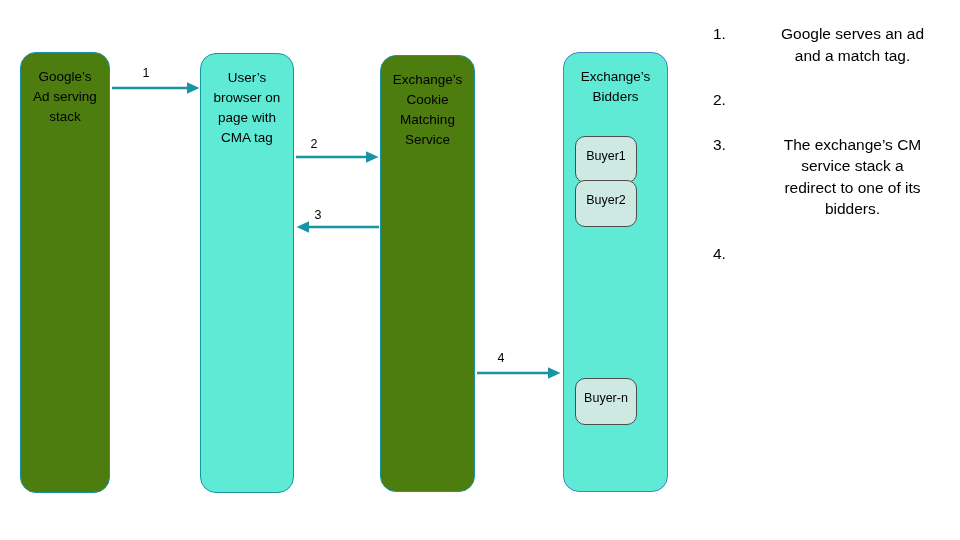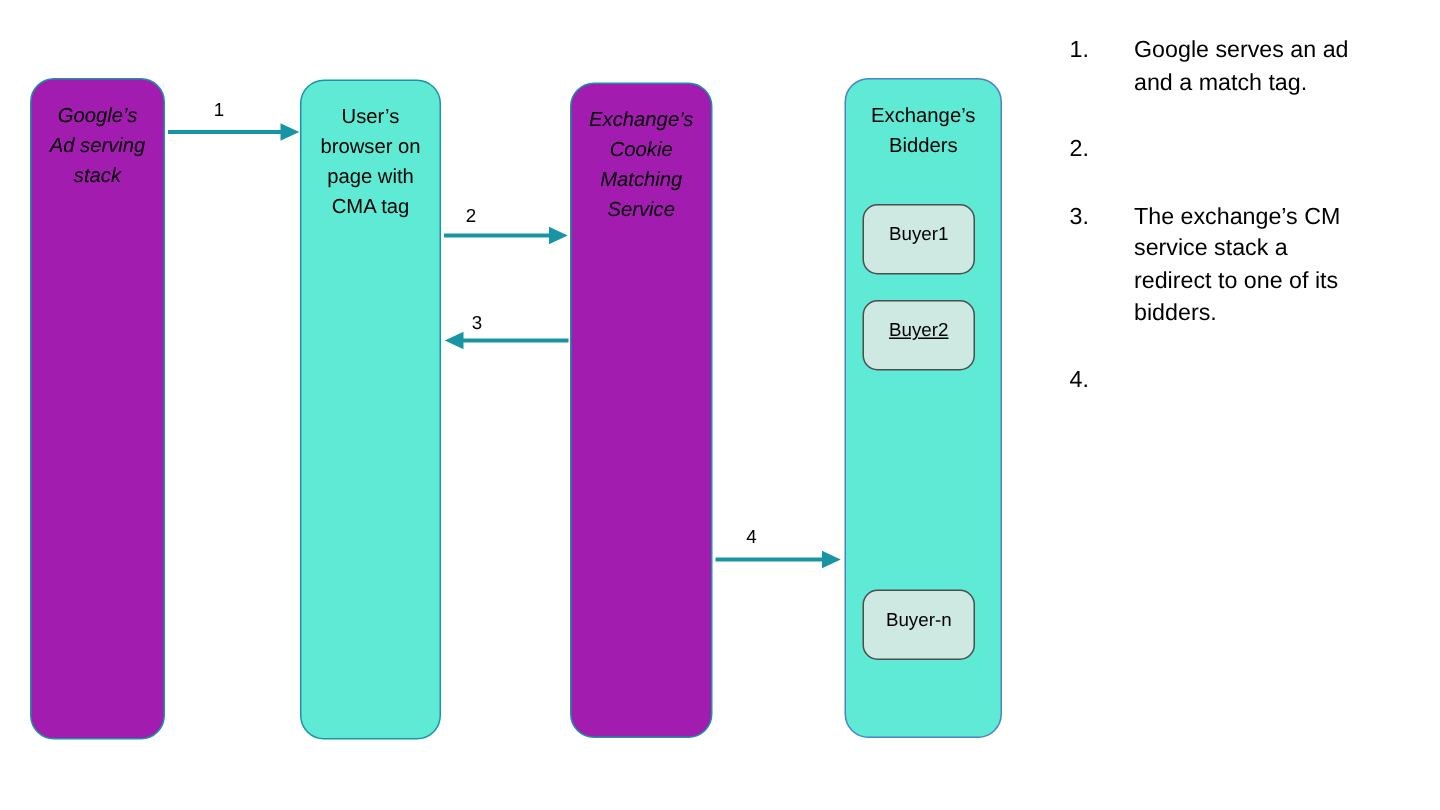--- a/index.html
+++ b/index.html
@@ -11,34 +11,34 @@
     background: #ffffff;
     font-family: "Liberation Sans", sans-serif;
     color: #000;
     overflow: hidden;
   }
   .node {
     position: absolute;
     border-radius: 16px;
     border: 1.5px solid #1895a5;
   }
-  .node.green { background: #a21caf; font-style: italic; }
+  .node.green { background: #4d7c0f; }
   .node.blue  { background: #5eead4; }
   .node.bidders { border-color: #4a82c4; }
   .node-title {
     white-space: pre-line;
     text-align: center;
     font-size: 13.5px;
     line-height: 20px;
     padding-top: 14px;
   }
   .buyer {
     position: absolute;
     left: 11px;
-    width: 75px;
+    width: 62px;
     height: 47px;
     background: #cde9e2;
     border: 1px solid #4d4d4d;
     border-radius: 10px;
     text-align: center;
     font-size: 12.5px;
     padding-top: 12px;
   }
   svg.arrows {
     position: absolute;
@@ -64,20 +64,21 @@
     margin-bottom: 23px;
     font-size: 15.5px;
     line-height: 21.5px;
   }
   .step .num {
     flex: 0 0 43px;
   }
   .step .txt {
     flex: 1;
     white-space: pre-line;
+    text-align: center;
   }
 </style>
 </head>
 <body>
 
 <div class="slide">
 
   <div class="node green" style="left:20px; top:52px; width:90px; height:441px;">
     <div class="node-title">Google’s
 Ad serving
@@ -95,22 +96,22 @@
     <div class="node-title">Exchange’s
 Cookie
 Matching
 Service</div>
   </div>
 
   <div class="node blue bidders" style="left:563px; top:52px; width:105px; height:440px;">
     <div class="node-title">Exchange’s
 Bidders</div>
     <div class="buyer" style="top:83px;">Buyer1</div>
-    <div class="buyer" style="top:147px;text-decoration:underline;">Buyer2</div>
-    <div class="buyer" style="top:340px;">Buyer-n</div>
+    <div class="buyer" style="top:127px;">Buyer2</div>
+    <div class="buyer" style="top:325px;">Buyer-n</div>
   </div>
 
   <svg class="arrows" width="960" height="540">
     <g stroke="#1895a5" fill="#1895a5">
       <line x1="112" y1="88" x2="188" y2="88" stroke-width="2.6"></line>
       <polygon points="187,82.2 199.5,88 187,93.8" stroke="none"></polygon>
     </g>
     <g stroke="#1895a5" fill="#1895a5">
       <line x1="296" y1="157" x2="367" y2="157" stroke-width="2.6"></line>
       <polygon points="366,151.2 378.5,157 366,162.8" stroke="none"></polygon>

